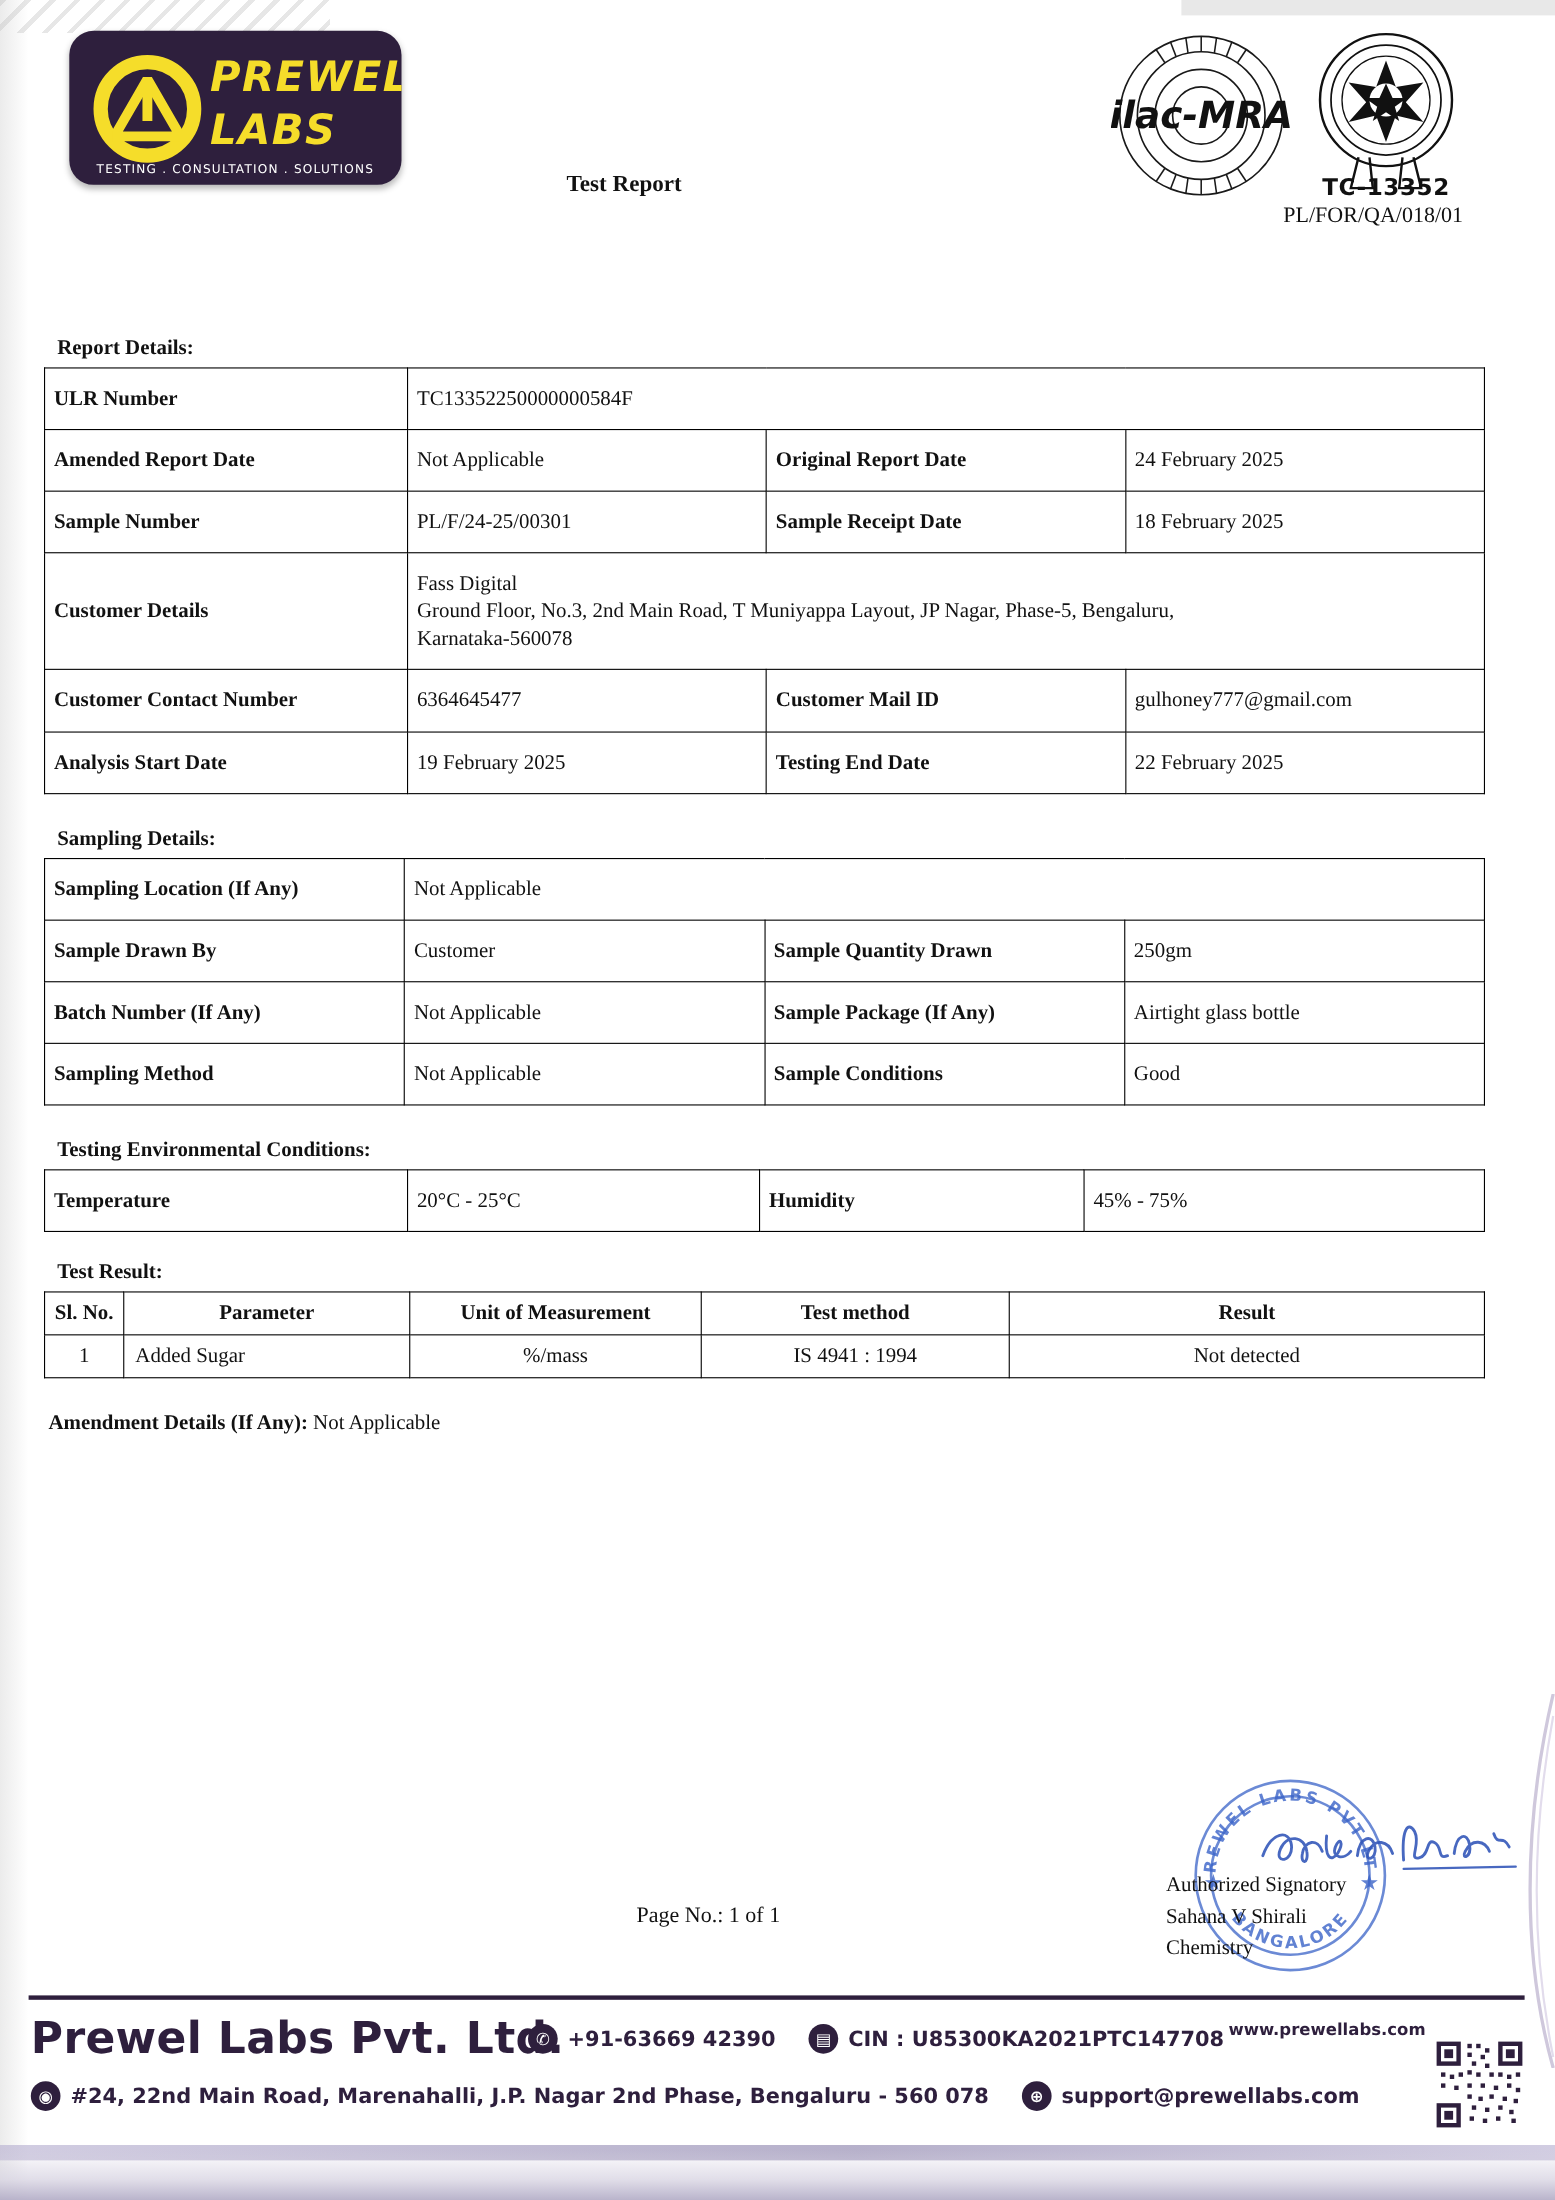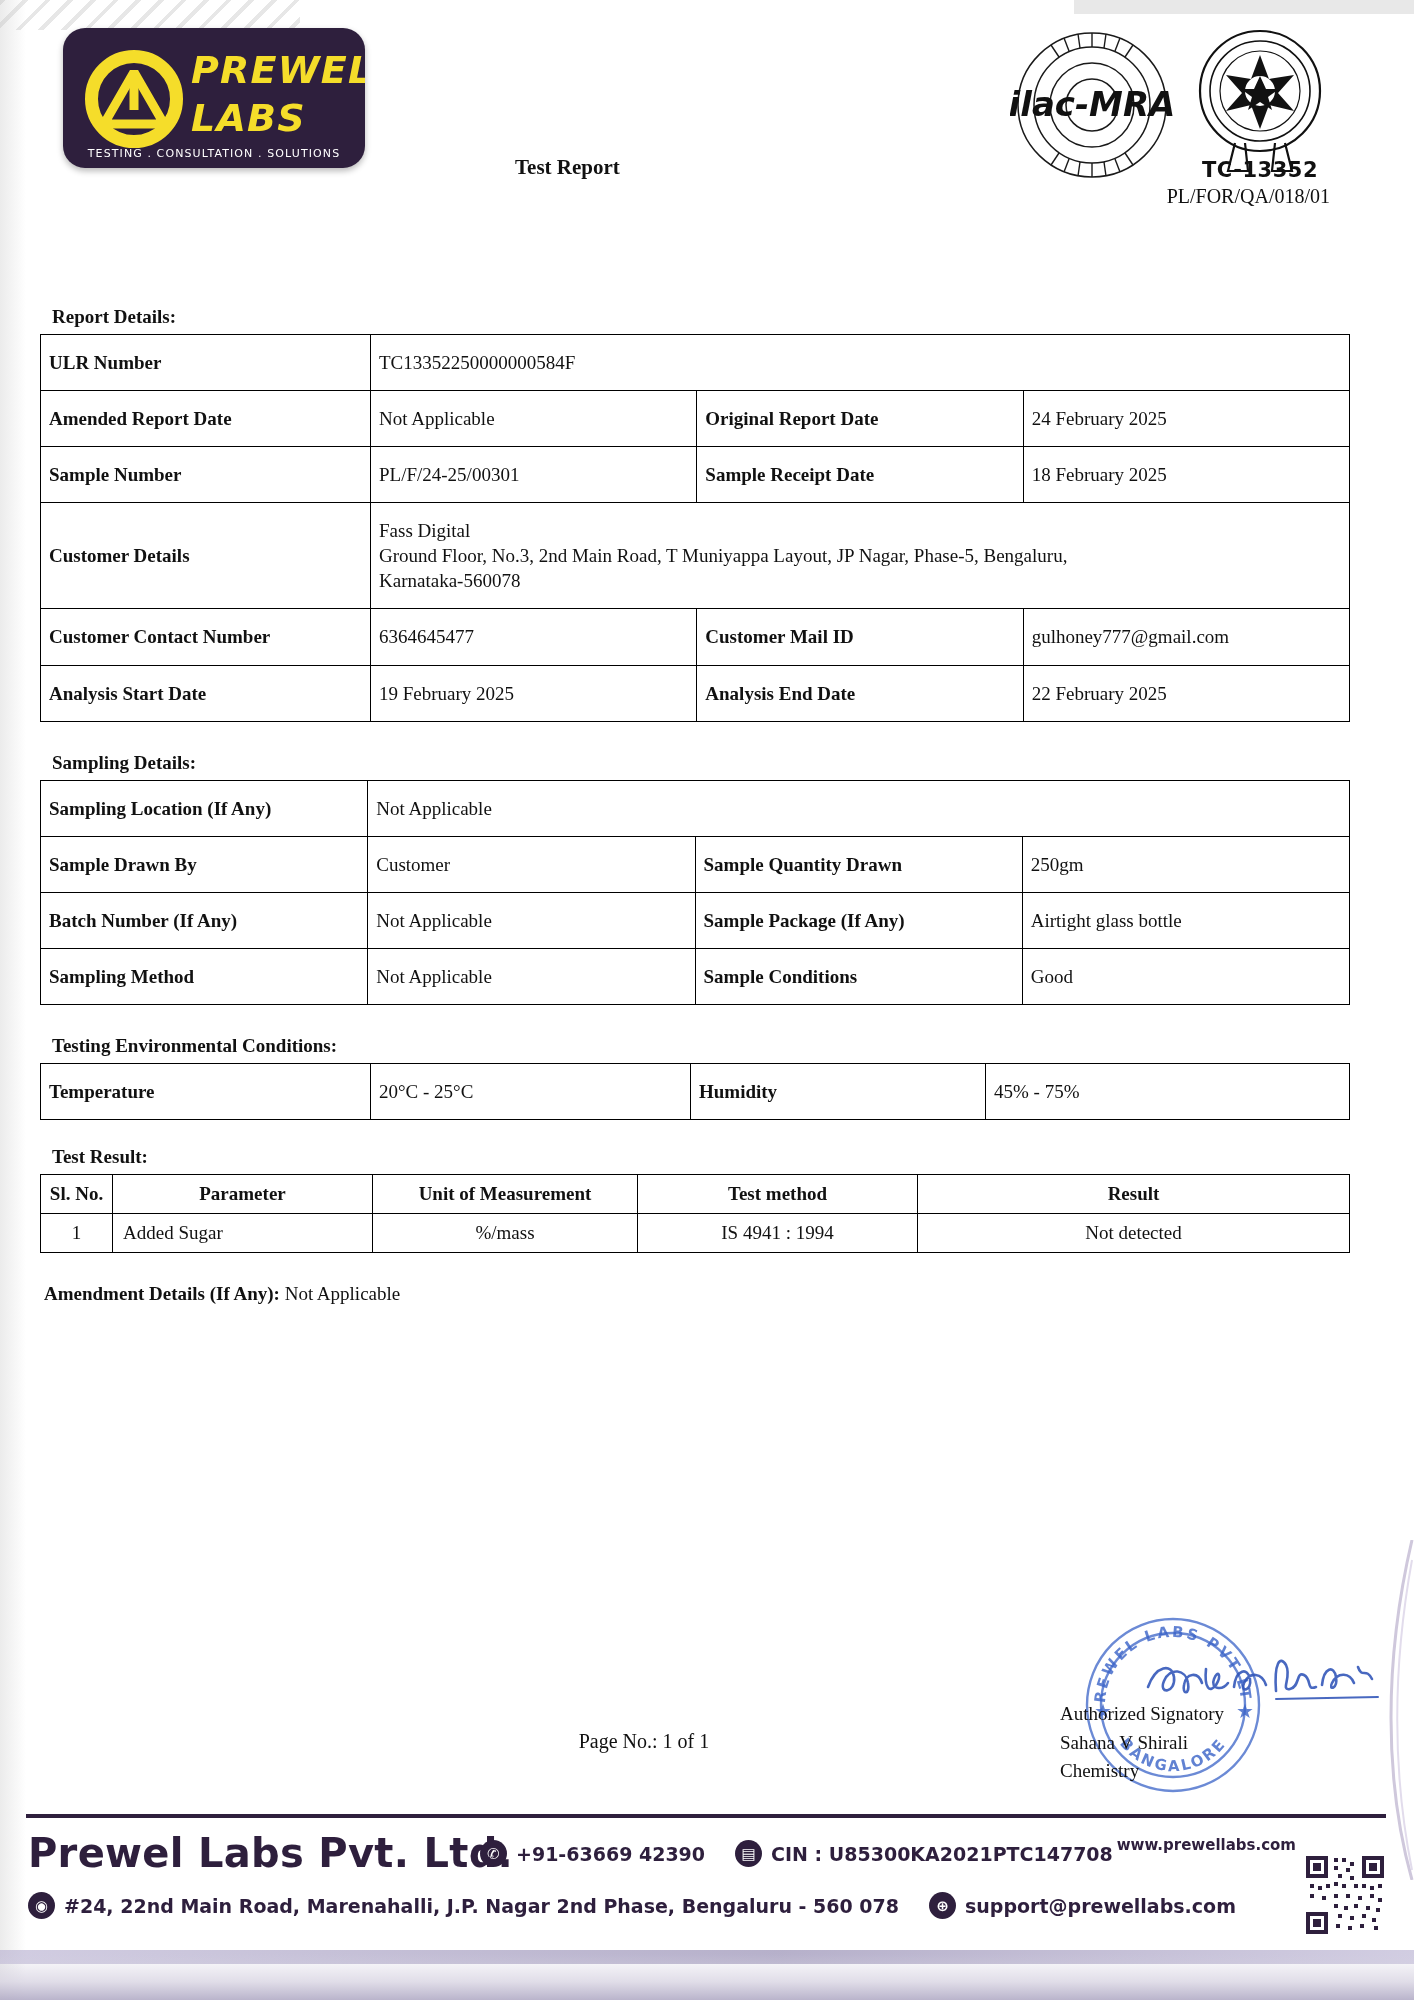--- a/index.html
+++ b/index.html
@@ -304,21 +304,21 @@
       </tr>
       <tr>
         <td class="k">Customer Contact Number</td>
         <td class="v">6364645477</td>
         <td class="k">Customer Mail ID</td>
         <td class="v">gulhoney777@gmail.com</td>
       </tr>
       <tr>
         <td class="k">Analysis Start Date</td>
         <td class="v">19 February 2025</td>
-        <td class="k">Analysis End Date</td>
+        <td class="k">Testing End Date</td>
         <td class="v">22 February 2025</td>
       </tr>
     </tbody>
   </table>
 
   <div class="gap"></div>
 
   <div class="section-label">Sampling Details:</div>
   <table class="grid">
     <tbody>

